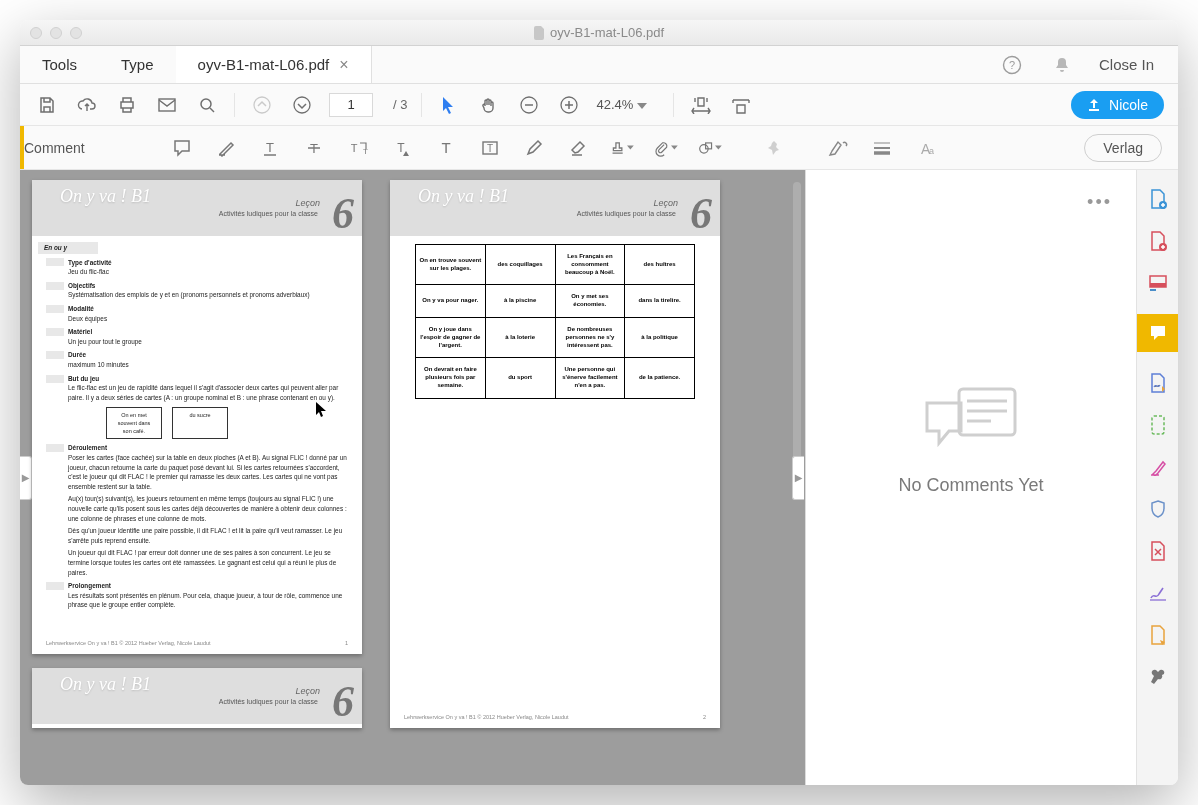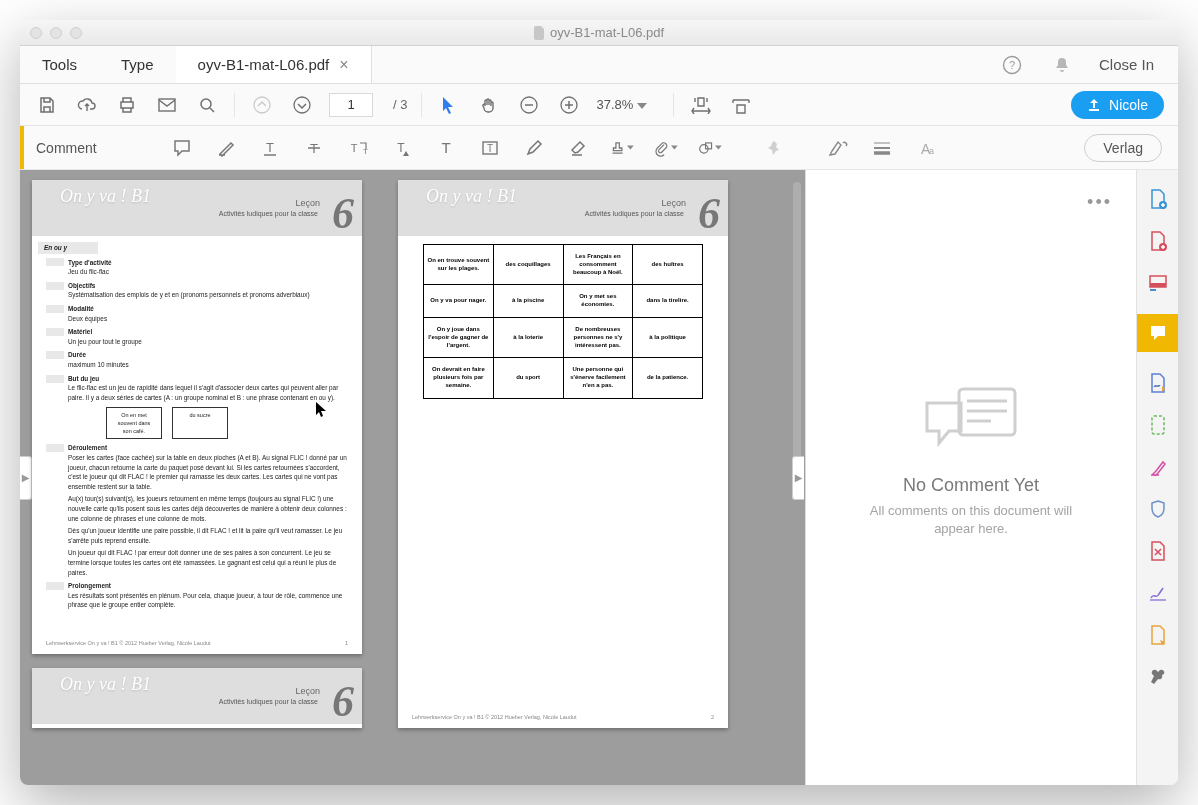--- a/index.html
+++ b/index.html
@@ -23,32 +23,32 @@
 .toolbar1 .grp { display: flex; gap: 14px; align-items: center; }
 .toolbar1 .sep { width: 1px; height: 24px; background: #e5e5e5; margin: 0 6px; }
 .icon-btn { width: 26px; height: 26px; display: flex; align-items: center; justify-content: center; color: #6f6f6f; }
 .icon-btn.disabled { color: #c3c3c3; }
 .page-input { width: 44px; height: 24px; border: 1px solid #d9d9d9; text-align: center; font-size: 13px; color:#333; }
 .page-total { font-size: 13px; color: #666; margin-left: 6px; }
 .zoom-label { font-size: 13px; color: #555; margin-right: 12px; }
 .share-btn { margin-left: auto; background: #1a9ef2; color: #fff; border-radius: 16px; padding: 6px 16px; font-size: 14px; display: flex; align-items: center; gap: 8px; }
 
 .toolbar2 { height: 44px; border-bottom: 1px solid #e6e6e6; display: flex; align-items: center; background:#fafafa; }
-.comment-label { width: 140px; height: 100%; border-left: 4px solid #f0b800; display: flex; align-items: center; padding-left: 12px; font-size: 14px; color: #555; }
+.comment-label { width: 140px; height: 100%; border-left: 4px solid #f0b800; display: flex; align-items: center; font-size: 14px; color: #555; }
 .toolbar2 .icons { display: flex; gap: 20px; align-items: center; padding-left: 10px; flex: 1; }
 .toolbar2 .icons .icon-btn { width: 24px; }
 .toolbar2 .close-btn { border: 1px solid #cfcfcf; border-radius: 16px; padding: 5px 18px; font-size: 14px; color: #555; margin-right: 16px; }
 
 .workarea { flex: 1; display: flex; overflow: hidden; }
 .pdf-view { flex: 1; background: #9d9d9d; position: relative; overflow: hidden; border-right: 1px solid #dcdcdc; }
-.pdf-pages { position: absolute; left: 12px; top: 10px; display: flex; gap: 36px; }
+.pdf-pages { position: absolute; left: 12px; top: 10px; display: flex; gap: 28px; }
 .page { background: #fff; width: 330px; min-height: 474px; box-shadow: 0 2px 4px rgba(0,0,0,0.3); position:relative; }
 .page-hdr { background: #dedede; padding: 6px 16px 4px 28px; height:56px; position:relative; }
 .page-hdr .onyva { font-style: italic; font-family: Georgia, serif; color: #fff; font-size: 18px; text-shadow: 0 1px 2px rgba(0,0,0,0.15);}
-.page-hdr .lecon { position:absolute; right:42px; top:18px; font-size: 9px; color:#666;}
+.page-hdr .lecon { position:absolute; right:42px; top:18px; font-size: 9px; font-style: italic; color:#666;}
 .page-hdr .big6 { font-family: Georgia, serif; font-style: italic; font-weight: bold; font-size: 44px; color: #777; position: absolute; right:8px; top:8px; }
 .page-hdr .subtitle { font-size: 7px; color:#555; text-align:right; padding-right:28px; margin-top:3px;}
 .page-body { padding: 6px 14px 6px 14px; font-size: 6.4px; color: #222; line-height: 1.5; }
 .page-body .sec-bar { display:flex; align-items:center; margin-top:4px; }
 .page-body .graybar { background:#e8e8e8; height:8px; width:18px; margin-right:4px; }
 .page-body .sec-title { font-weight: bold; }
 .page-body p { margin-left: 22px; margin-bottom: 3px; }
 .page .boxpair { display:flex; gap:10px; margin-left:60px; margin-top:4px;}
 .page .boxpair div { border:1px solid #333; padding:3px 6px; font-size:5.5px; text-align:center; width:56px;}
 .page .footer { position:absolute; bottom:8px; left:14px; right:14px; font-size:5.5px; color:#888; display:flex; justify-content:space-between;}
@@ -181,21 +181,21 @@
             <circle cx="10" cy="10" r="8" fill="none" stroke="#6f6f6f" stroke-width="1.3"></circle>
             <path stroke="#6f6f6f" stroke-width="1.5" d="M6 10h8"></path>
           </svg>
         </span>
       <span class="icon-btn">
           <svg width="20" height="20" viewBox="0 0 20 20">
             <circle cx="10" cy="10" r="8" fill="none" stroke="#6f6f6f" stroke-width="1.3"></circle>
             <path stroke="#6f6f6f" stroke-width="1.5" d="M6 10h8M10 6v8"></path>
           </svg>
         </span>
-      <span class="zoom-label"><span>37.8%</span> <svg style="display:inline;vertical-align:middle" width="10" height="6" viewBox="0 0 10 6">
+      <span class="zoom-label"><span>42.4%</span> <svg style="display:inline;vertical-align:middle" width="10" height="6" viewBox="0 0 10 6">
             <path fill="#888" d="M0 0h10L5 6z"></path>
           </svg></span>
     </div>
     <span class="sep"></span>
     <div class="grp">
       <span class="icon-btn">
           <svg width="20" height="18" viewBox="0 0 20 18">
             <path fill="none" stroke="#6f6f6f" stroke-width="1.4" d="M4 2v4m12-4v4M3 12l-2 3 2 3m14-6 2 3-2 3M1 15h18M7 2h6v8H7z"></path>
           </svg>
         </span>
@@ -456,22 +456,21 @@
 
     <div class="comments-panel">
       <div class="dots">•••</div>
       <div class="empty-art">
         <svg width="100" height="74" viewBox="0 0 100 74">
             <rect x="38" y="6" width="56" height="46" rx="4" fill="none" stroke="#cfcfcf" stroke-width="3"></rect>
             <path stroke="#cfcfcf" stroke-width="3" d="M46 18h40M46 28h40M46 38h24"></path>
             <path fill="none" stroke="#cfcfcf" stroke-width="3" d="M6 20h34v28H28l-10 12V48H6z"></path>
           </svg>
       </div>
-      <div class="nc-title">No Comment Yet</div>
-      <div class="nc-sub">All comments on this document will appear here.</div>
+      <div class="nc-title">No Comments Yet</div>
     </div>
 
     <div class="right-rail">
       <div class="ritem">
           <svg width="18" height="20" viewBox="0 0 18 20">
             <path fill="none" stroke="#3a93d6" stroke-width="1.5" d="M3 1h8l4 4v14H3z"></path>
             <circle cx="14" cy="16" r="4" fill="#3a93d6"></circle>
             <path stroke="#fff" stroke-width="1.5" d="M14 14v4M12 16h4"></path>
           </svg>
         </div>

